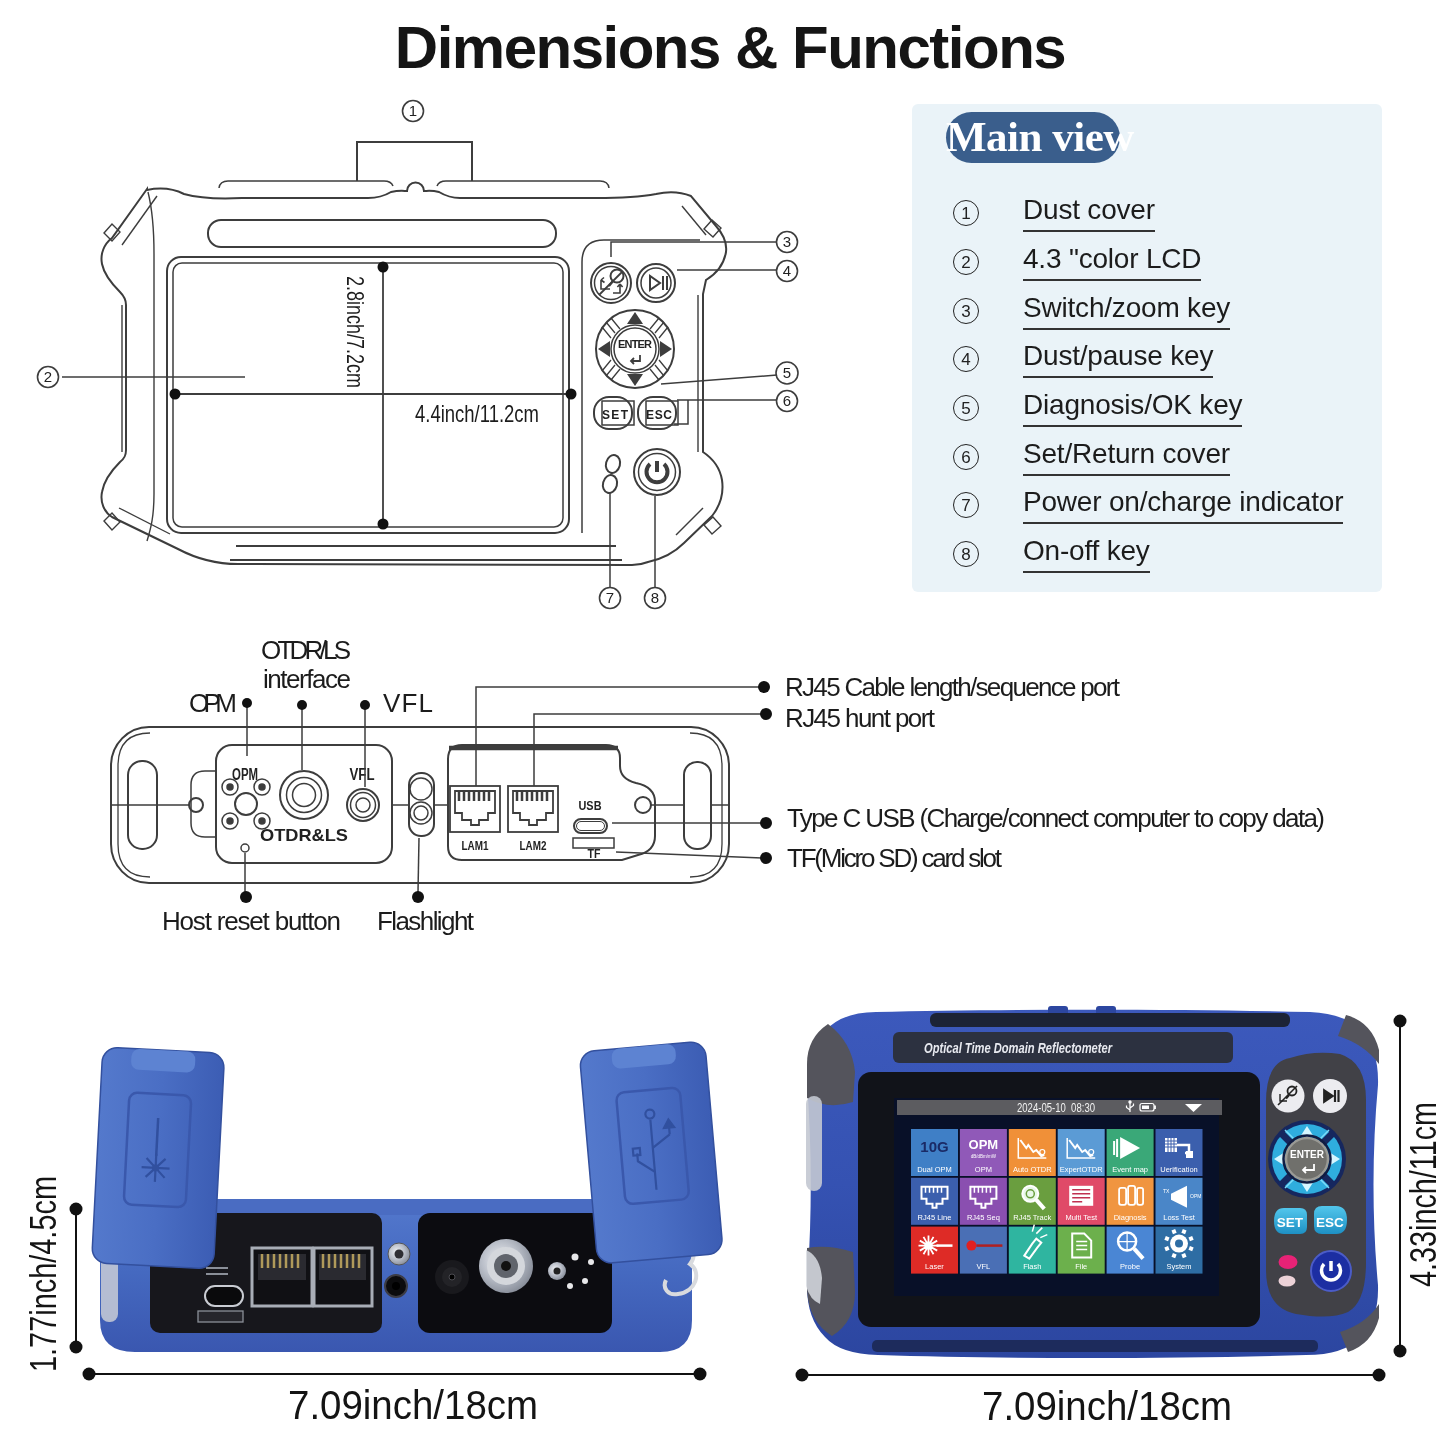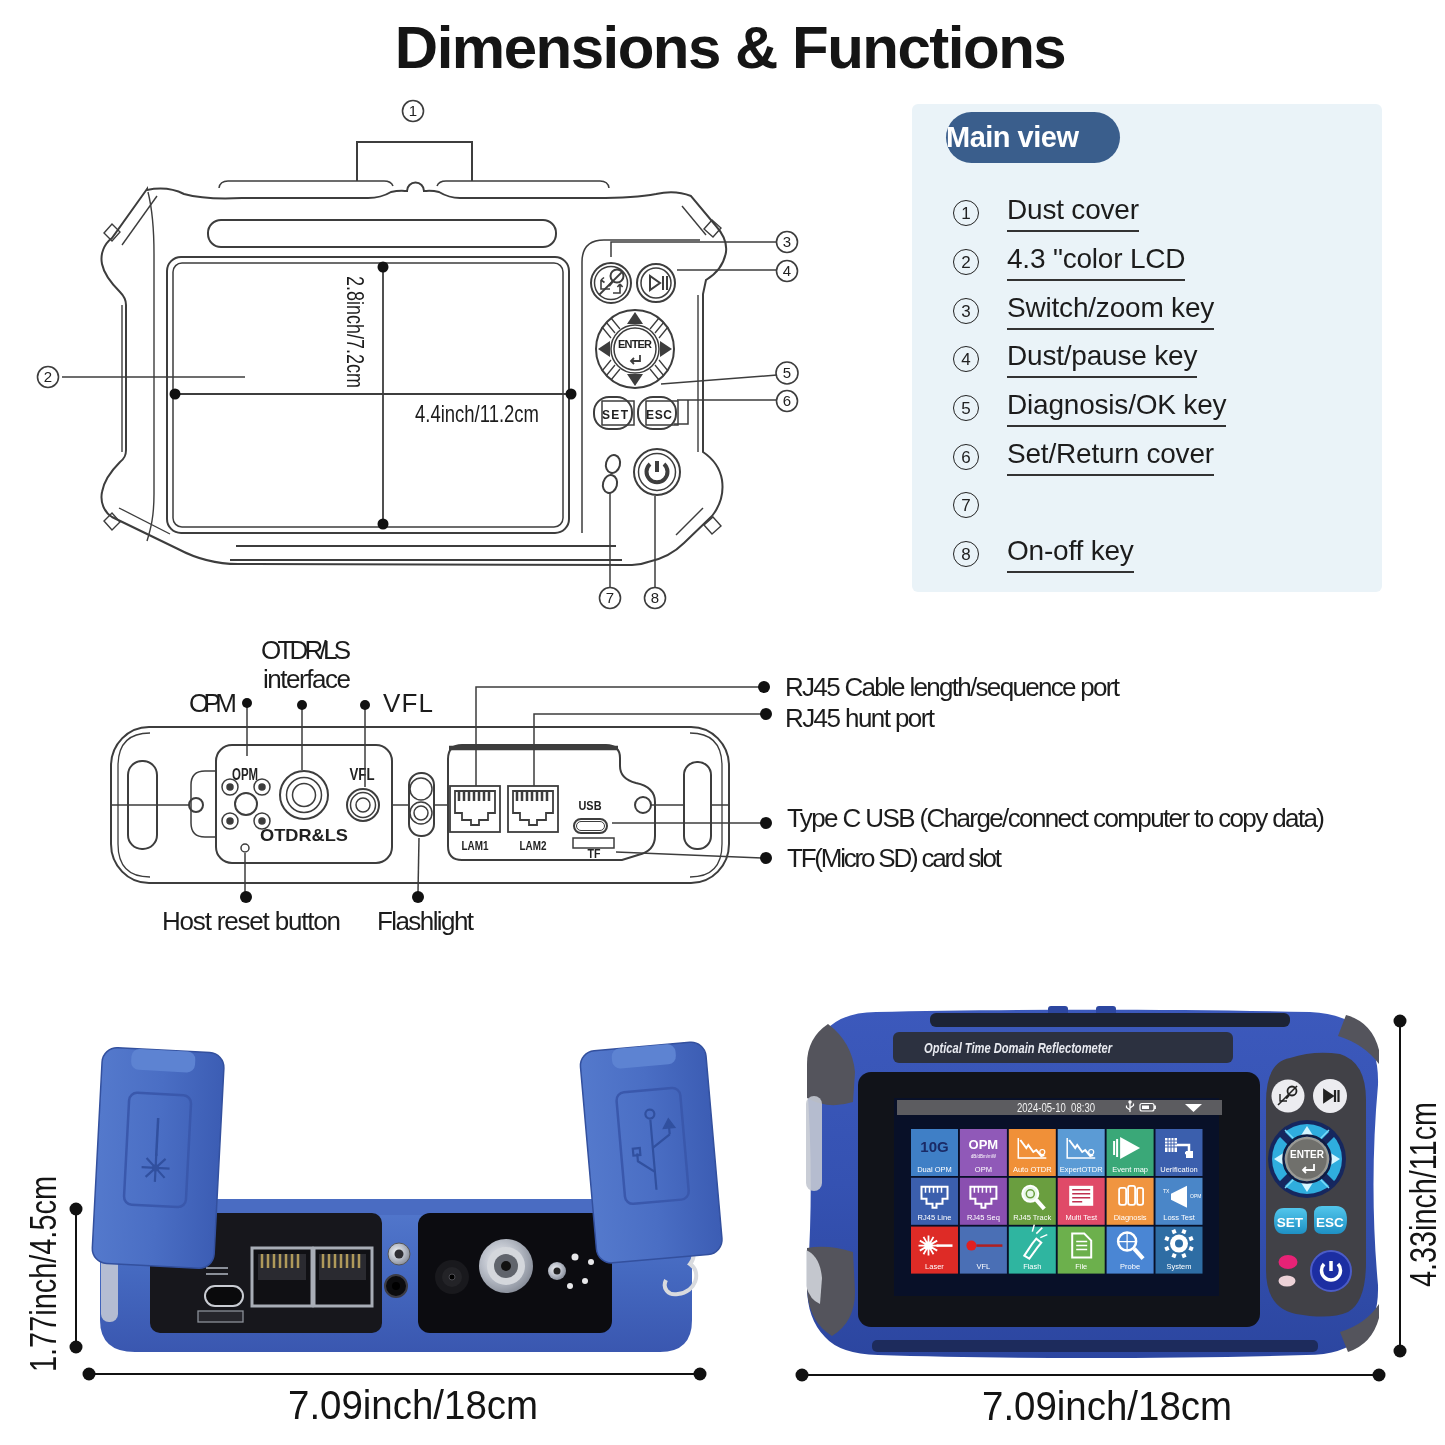--- a/index.html
+++ b/index.html
@@ -3,26 +3,26 @@
 <meta charset="utf-8">
 <style>
   html,body{margin:0;padding:0;}
   body{width:1445px;height:1445px;position:relative;background:#fff;overflow:hidden;
        font-family:"Liberation Sans",sans-serif;}
   .abs{position:absolute;}
   #title{left:0;top:13px;width:1460px;text-align:center;font-size:60px;font-weight:bold;
          color:#151515;letter-spacing:-1.5px;}
   #panel{left:912px;top:104px;width:470px;height:488px;background:#eaf3f8;border-radius:6px;}
   #pill{left:946px;top:112px;width:174px;height:51px;background:#3a5e8c;border-radius:26px;
-        color:#fff;font-size:29px;font-weight:bold;line-height:50px;
-        white-space:nowrap;letter-spacing:-0.5px;}
+        color:#fff;font-size:43px;font-weight:bold;line-height:50px;
+        white-space:nowrap;letter-spacing:-0.5px;font-family:Liberation Serif, serif;}
   .li{position:absolute;left:953px;height:49px;display:flex;align-items:center;}
   .num{display:inline-block;width:24px;height:24px;border:1.8px solid #222;border-radius:50%;
        text-align:center;line-height:25px;font-size:17px;color:#222;flex:0 0 auto;}
-  .lt{margin-left:28px;font-size:28px;color:#1c1c1c;letter-spacing:-0.2px;
+  .lt{margin-left:44px;font-size:28px;color:#1c1c1c;letter-spacing:-0.2px;
       border-bottom:2.5px solid #333;padding-bottom:4px;white-space:nowrap;}
   svg{position:absolute;overflow:visible;}
   svg text{font-family:"Liberation Sans",sans-serif;}
 </style>
 </head>
 <body>
 <div class="abs" id="title">Dimensions &amp; Functions</div>
 
 <div class="abs" id="panel"></div>
 <div class="abs" id="pill">Main view</div>
@@ -45,20 +45,21 @@
 <div class="li" style="top:383px;">
     <span class="num">5</span>
     <span class="lt">Diagnosis/OK key</span>
   </div>
 <div class="li" style="top:432px;">
     <span class="num">6</span>
     <span class="lt">Set/Return cover</span>
   </div>
 <div class="li" style="top:480px;">
     <span class="num">7</span>
+    <span class="lt">Power on/charge indicator</span>
   </div>
 <div class="li" style="top:529px;">
     <span class="num">8</span>
     <span class="lt">On-off key</span>
   </div>
 
 <svg id="d1" style="left:0;top:0;" width="830" height="630" viewBox="0 0 830 630" fill="none" stroke="#3d3d3d" stroke-width="2">
   <path d="M 147,190 C 162,187 174,189 184,194 C 202,199 222,199 242,198
            L 368,198 C 380,198 386,195 391,192 C 400,190 404,191 407,191
            A 8.5 8.5 0 0 1 424,191 C 427,191 431,190 439,192 C 444,195 450,198 460,198

